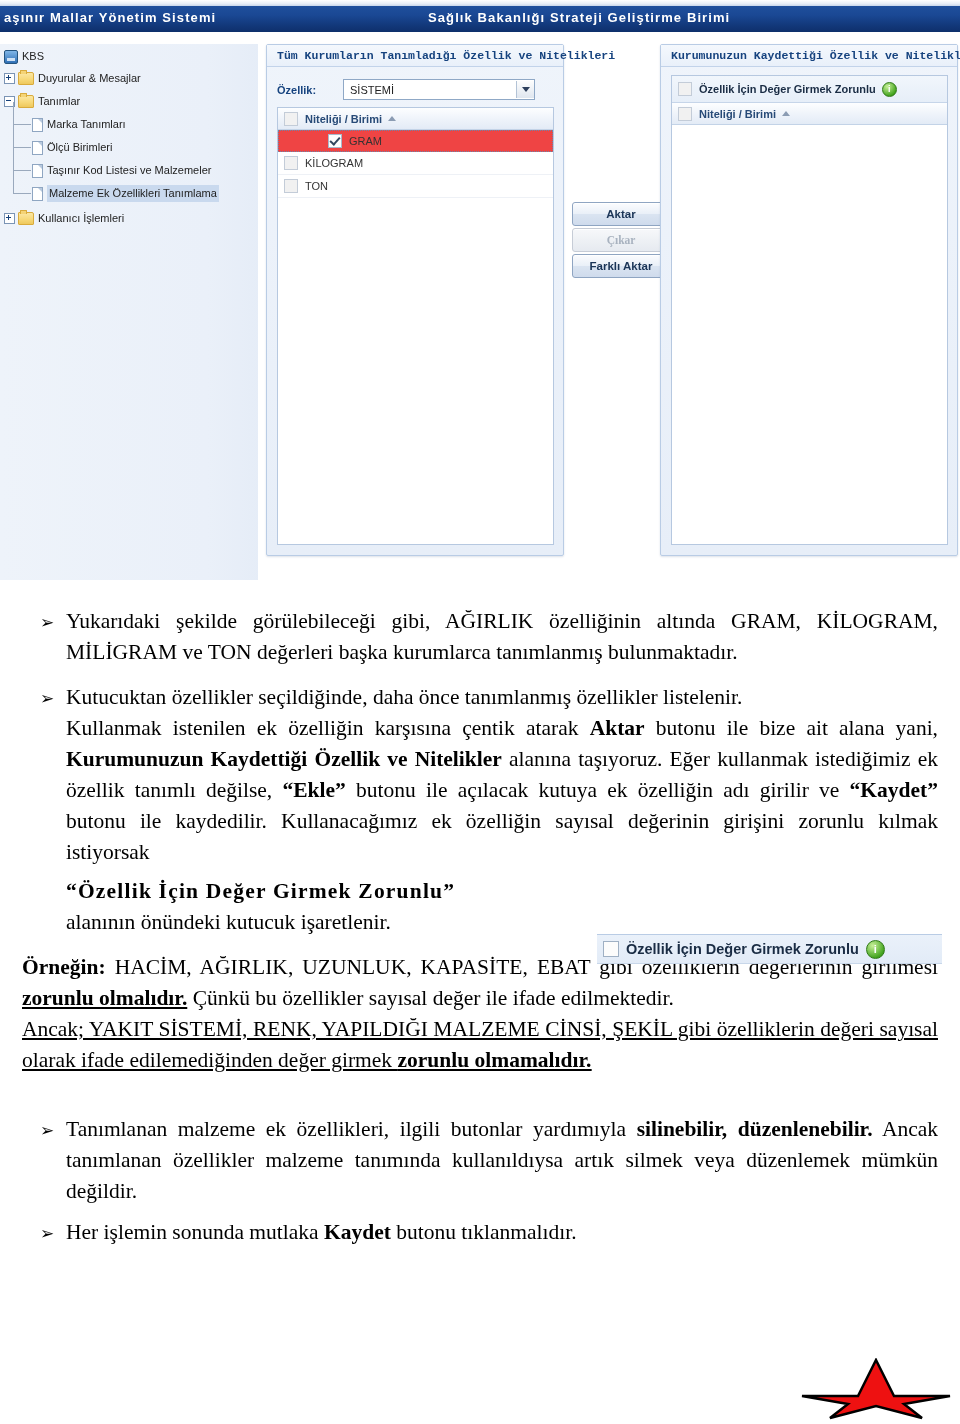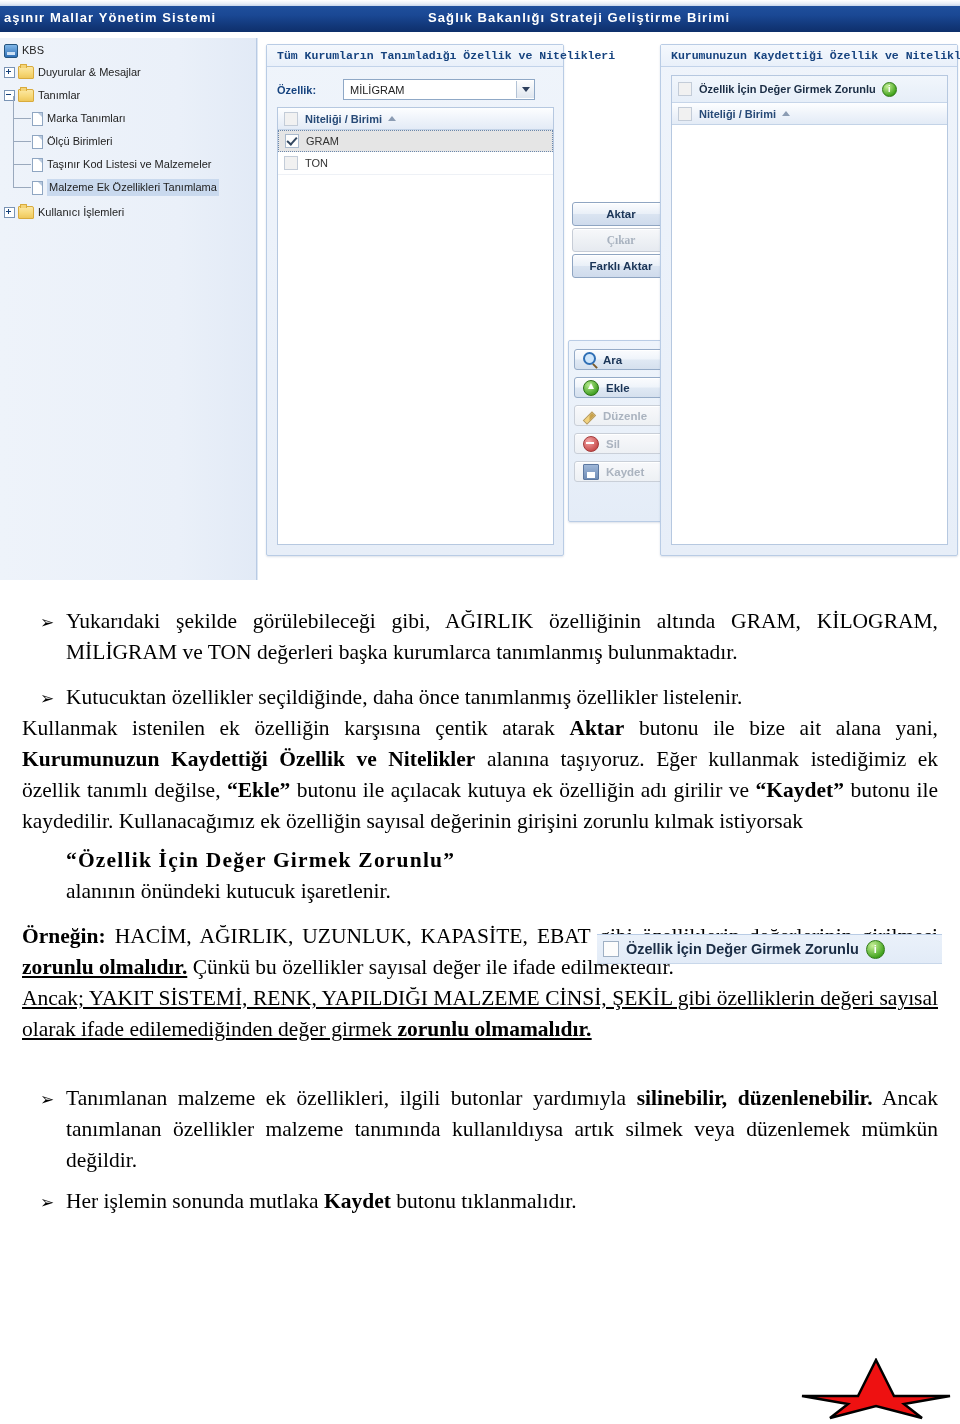--- a/index.html
+++ b/index.html
@@ -63,27 +63,28 @@
   .app-body {
     position: absolute;
     left: 0; top: 32px;
     width: 960px; height: 548px;
     background: #ffffff;
   }
 
   
   .tree-panel {
     position: absolute;
-    left: 0; top: 6px;
+    left: 0; top: 12px;
     width: 256px; height: 548px;
     background: linear-gradient(to right,#eef3fa 0%,#eaf0f9 70%,#e2eaf6 100%);
     border-right: 1px solid #b9cbe4;
     font-family: "Liberation Sans", sans-serif;
     font-size: 11px;
     color: #222;
+    padding-left: 40px;
   }
   .tree-panel::after {
     content: "";
     position: absolute;
     right: -5px; top: 0;
     width: 4px; height: 548px;
     background: linear-gradient(to right,#dbe5f3,#eef3fa);
   }
   .tree-row {
     position: absolute;
@@ -269,23 +270,24 @@
     height: 22px;
     display: flex;
     align-items: center;
     border-bottom: 1px solid #eef1f6;
     font-family: "Liberation Sans", sans-serif;
     font-size: 11px;
     color: #333;
     background: #ffffff;
   }
   .grid-row.sel {
-    background: #e5e5e5;
+    background: #ef4444;
     border: 1px dotted #6b87ab;
     box-sizing: border-box;
+    padding-left: 43px;
   }
   .cb {
     width: 12px; height: 12px;
     flex: none;
     margin: 0 7px 0 6px;
     background: #fdfdfd;
     border: 1px solid #a9b9cc;
     position: relative;
   }
   .cb.dim { background: #f1f1f1; border-color: #c3ccd8; }
@@ -575,69 +577,51 @@
     </div>
 
     <div class="form-area">
 
       <div class="panel" style="left:8px; top:12px; width:296px; height:510px;">
         <div class="panel-head">Tüm Kurumların Tanımladığı Özellik ve Nitelikleri</div>
 
         <div class="field-row" style="left:10px; top:34px;">
           <span class="field-label">Özellik:</span>
           <span class="combo">
-            <span class="val">MİLİGRAM</span>
+            <span class="val">SİSTEMİ</span>
             <span class="arrow"></span>
           </span>
         </div>
 
         <div class="grid" style="left:10px; top:62px; width:275px; height:436px;">
           <div class="grid-head">
             <span class="cb dim"></span>
             <span>Niteliği / Birimi</span>
             <span class="sort-caret"></span>
           </div>
 
           <div class="grid-row sel">
             <span class="cb checked"></span>
             <span>GRAM</span>
           </div>
           <div class="grid-row">
             <span class="cb dim"></span>
+            <span>KİLOGRAM</span>
+          </div>
+          <div class="grid-row">
+            <span class="cb dim"></span>
             <span>TON</span>
           </div>
         </div>
       </div>
 
       <div class="btn" style="left:314px; top:170px; width:96px;">Aktar</div>
       <div class="btn disabled" style="left:314px; top:196px; width:96px;">Çıkar</div>
       <div class="btn" style="left:314px; top:222px; width:96px;">Farklı Aktar</div>
 
-      <div class="panel" style="left:310px; top:308px; width:104px; height:180px; background:linear-gradient(to bottom,#eef4fb,#e4ecf7);">
-        <div class="btn-icon" style="left:5px; top:8px;">
-          <span class="glyph g-search"></span>
-          <span>Ara</span>
-        </div>
-        <div class="btn-icon" style="left:5px; top:36px;">
-          <span class="glyph g-add"></span>
-          <span>Ekle</span>
-        </div>
-        <div class="btn-icon disabled" style="left:5px; top:64px;">
-          <span class="glyph g-edit"></span>
-          <span>Düzenle</span>
-        </div>
-        <div class="btn-icon disabled" style="left:5px; top:92px;">
-          <span class="glyph g-del"></span>
-          <span>Sil</span>
-        </div>
-        <div class="btn-icon disabled" style="left:5px; top:120px;">
-          <span class="glyph g-save"></span>
-          <span>Kaydet</span>
-        </div>
-      </div>
 
       <div class="panel" style="left:402px; top:12px; width:296px; height:510px;">
         <div class="panel-head">Kurumunuzun Kaydettiği Özellik ve Nitelikler</div>
 
         <div class="grid" style="left:10px; top:30px; width:275px; height:468px;">
           <div style="height:26px; display:flex; align-items:center; background:linear-gradient(to bottom,#f1f6fc,#e6eef8); border-bottom:1px solid #c6d5e9;">
             <span class="cb dim"></span>
             <span style="font-family:'Liberation Sans',sans-serif; font-size:11px; font-weight:bold; color:#1a2c44; margin-right:6px;">Özellik İçin Değer Girmek Zorunlu</span>
             <span class="info-badge">i</span>
           </div>
@@ -658,21 +642,21 @@
   <div class="bullet-item" style="margin-top:26px;">
     <span class="marker">➢</span>
     <span>Yukarıdaki şekilde görülebileceği gibi, AĞIRLIK özelliğinin altında GRAM, KİLOGRAM, MİLİGRAM ve TON değerleri başka kurumlarca tanımlanmış bulunmaktadır.</span>
   </div>
 
   <div class="bullet-item" style="margin-top:14px;">
     <span class="marker">➢</span>
     <span>Kutucuktan özellikler seçildiğinde, daha önce tanımlanmış özellikler listelenir.</span>
   </div>
 
-  <div class="para" style="padding-left:22px;">
+  <div class="para" style="">
     <span>Kullanmak istenilen ek özelliğin karşısına çentik atarak </span><b>Aktar</b><span> butonu ile bize ait alana yani, </span><b>Kurumunuzun Kaydettiği Özellik ve Nitelikler</b><span> alanına taşıyoruz. Eğer kullanmak istediğimiz ek özellik tanımlı değilse, </span><b>“Ekle”</b><span> butonu ile açılacak kutuya ek özelliğin adı girilir ve </span><b>“Kaydet”</b><span> butonu ile kaydedilir. Kullanacağımız ek özelliğin sayısal değerinin girişini zorunlu kılmak istiyorsak</span>
   </div>
 
   <div class="para" style="padding-right:370px; margin-top:8px;">
     <b style="letter-spacing:1.2px;">“Özellik İçin Değer Girmek Zorunlu”</b><br>
     <span>alanının önündeki kutucuk işaretlenir.</span>
   </div>
 
   <div class="para noindent" style="margin-top:14px;">
     <b>Örneğin:</b><span> HACİM, AĞIRLIK, UZUNLUK, KAPASİTE, EBAT gibi özelliklerin değerlerinin girilmesi </span><span class="bu">zorunlu olmalıdır.</span><span> Çünkü bu özellikler sayısal değer ile ifade edilmektedir.</span>

